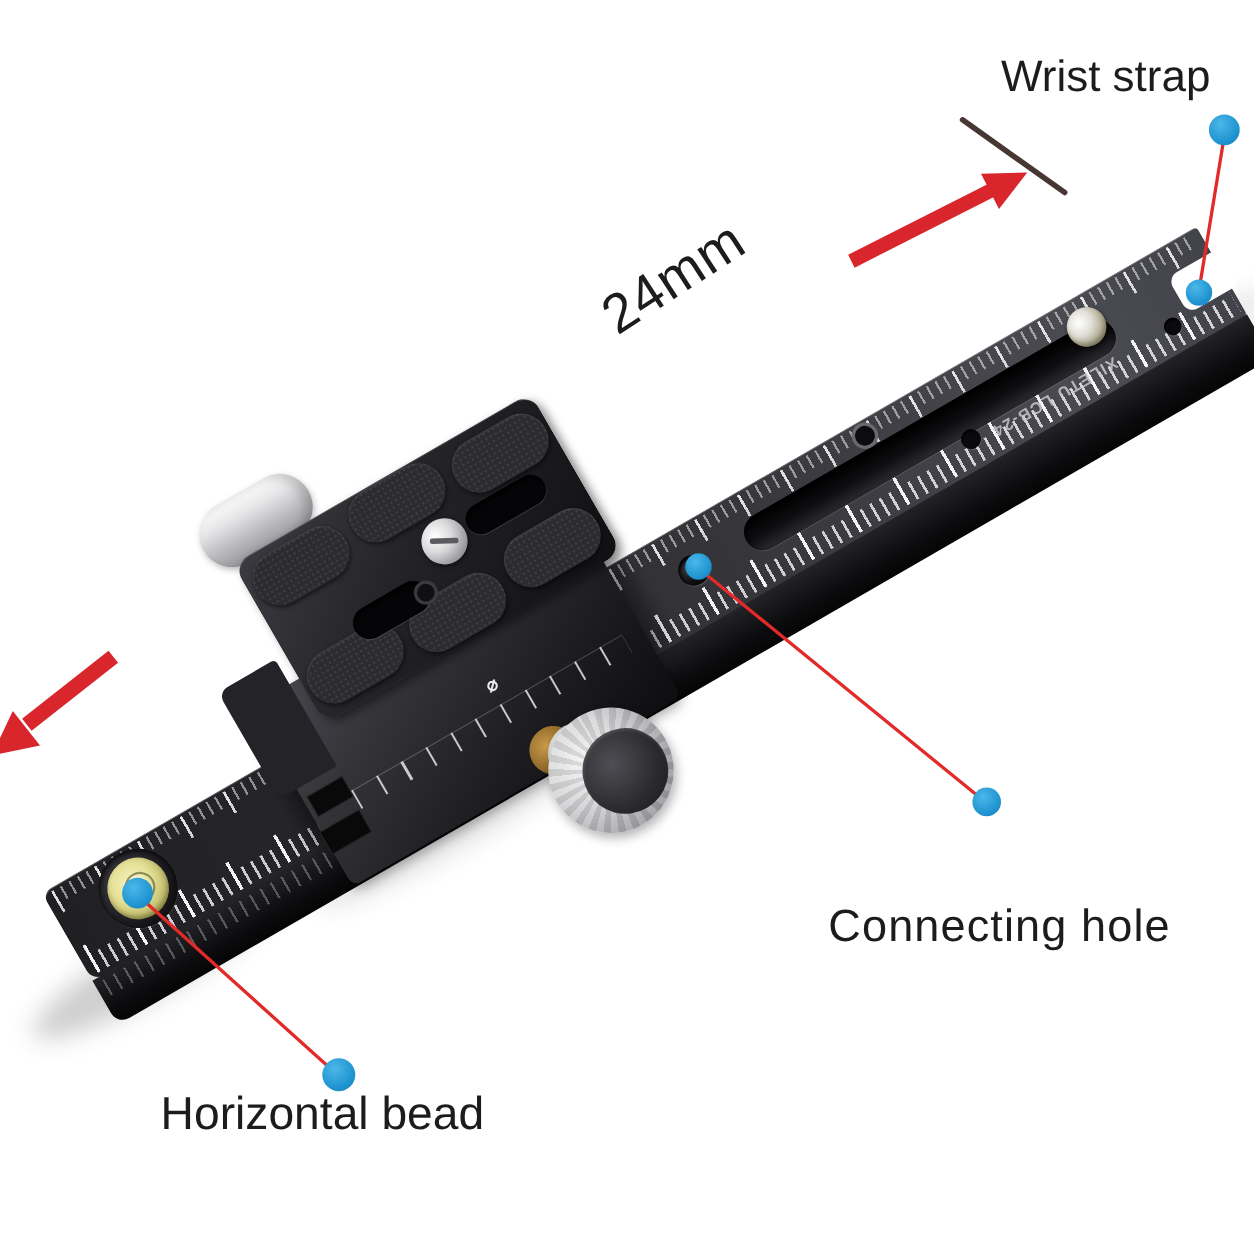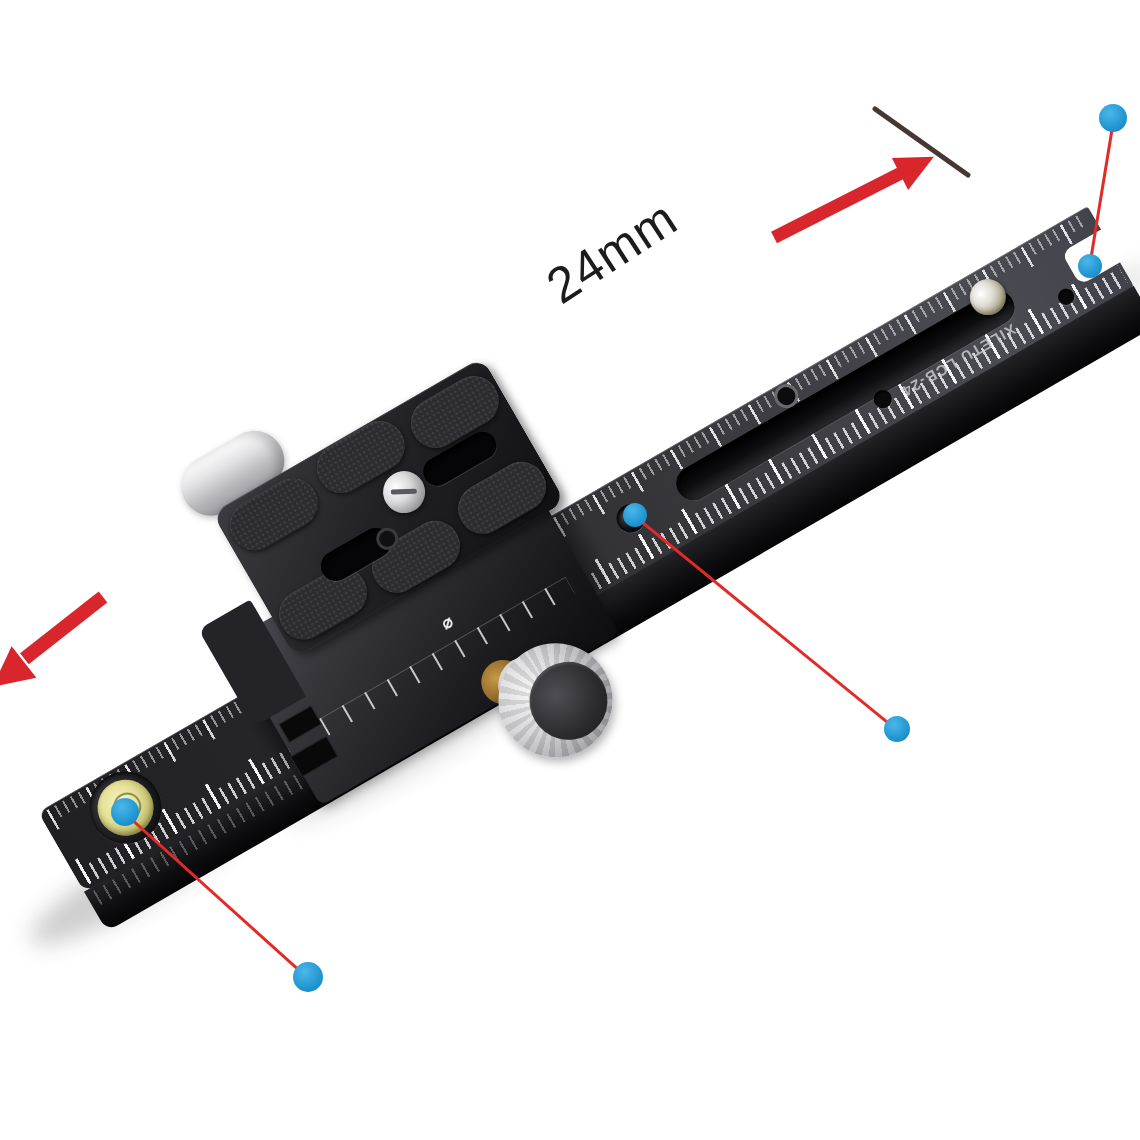--- a/index.html
+++ b/index.html
@@ -177,15 +177,18 @@
   <div class="abs rline" style="left:635px;top:515px;width:338px;transform:rotate(39.2deg);"></div>
   <div class="abs rline" style="left:125px;top:812px;width:246px;transform:rotate(42deg);"></div>
 
   <div class="abs dot" style="left:1099px;top:104px;width:28px;height:28px;"></div>
   <div class="abs dot" style="left:1078px;top:254px;width:24px;height:24px;"></div>
   <div class="abs dot" style="left:623px;top:503px;width:24px;height:24px;"></div>
   <div class="abs dot" style="left:884px;top:716px;width:26px;height:26px;"></div>
   <div class="abs dot" style="left:111px;top:798px;width:28px;height:28px;"></div>
   <div class="abs dot" style="left:293px;top:962px;width:30px;height:30px;"></div>
 
+  <div class="abs lbl" style="left:910px;top:48px;font-size:40px;">Wrist strap</div>
   <div class="abs lbl" style="left:552px;top:262px;font-size:50px;letter-spacing:1px;transform:rotate(-33deg);transform-origin:0 50%;">24mm</div>
+  <div class="abs lbl" style="left:753px;top:818px;font-size:41px;letter-spacing:1px;">Connecting hole</div>
+  <div class="abs lbl" style="left:146px;top:988px;font-size:42px;">Horizontal bead</div>
 
 </div>
 
 </body></html>

